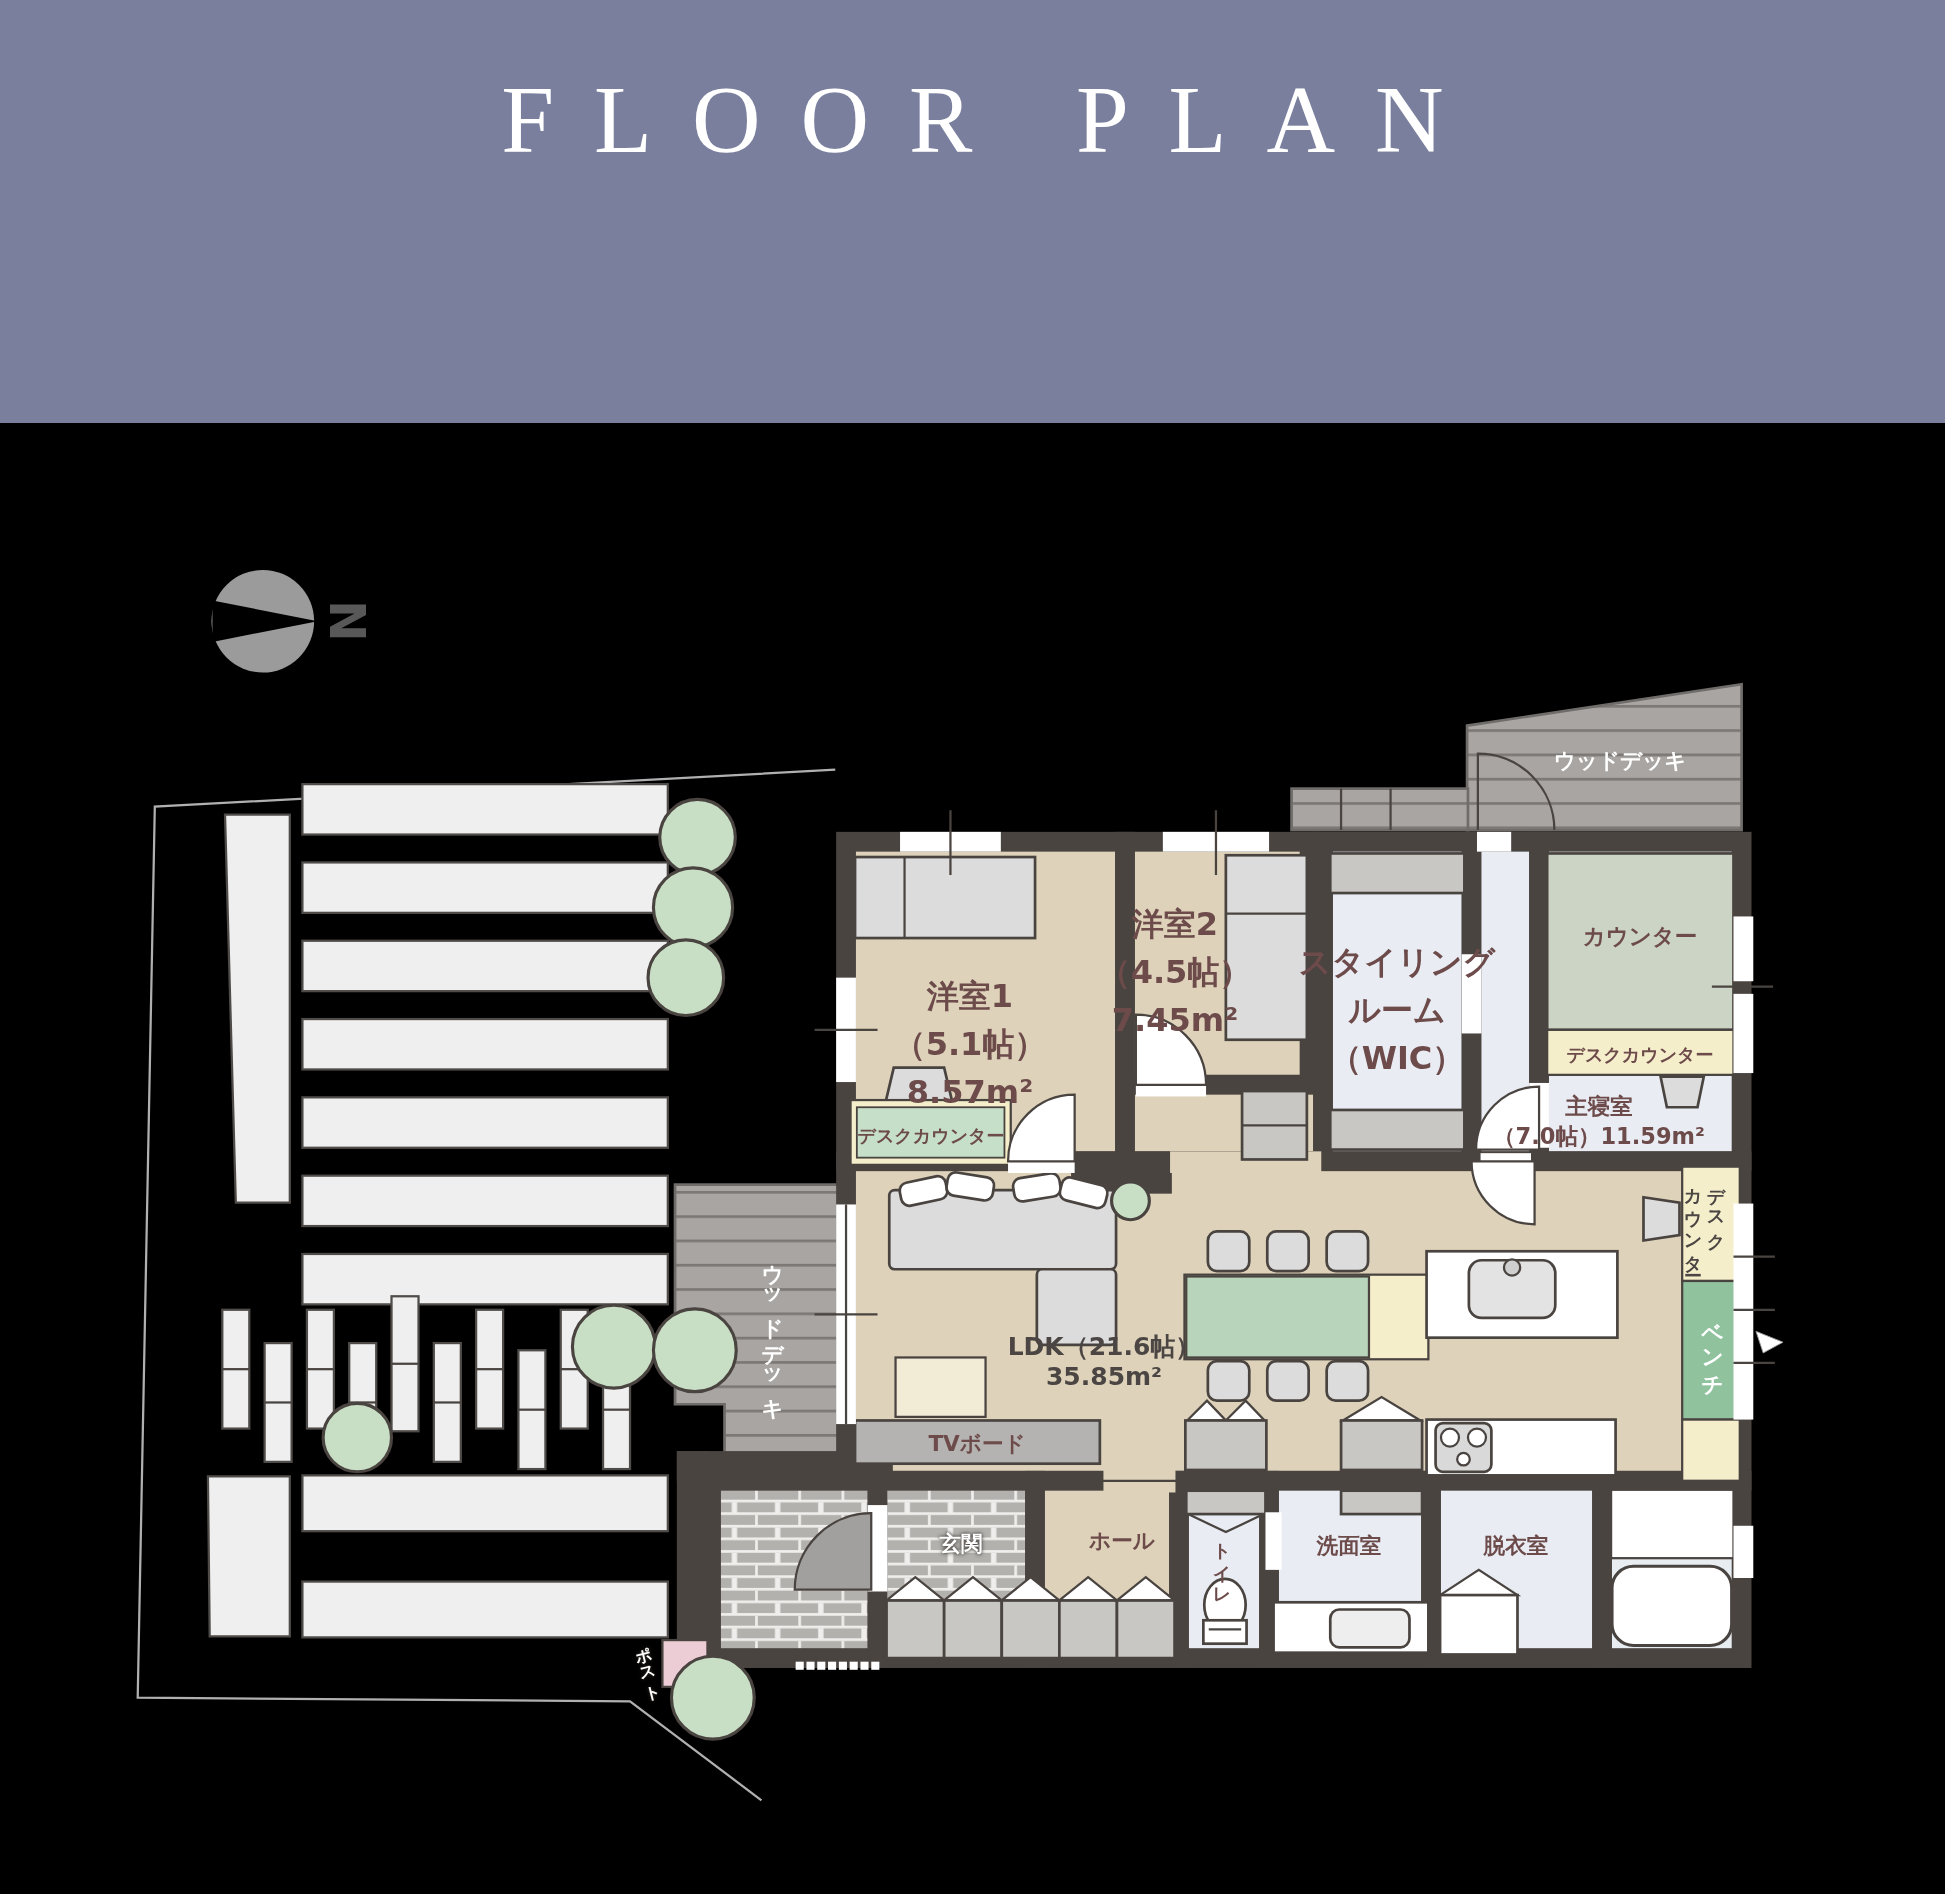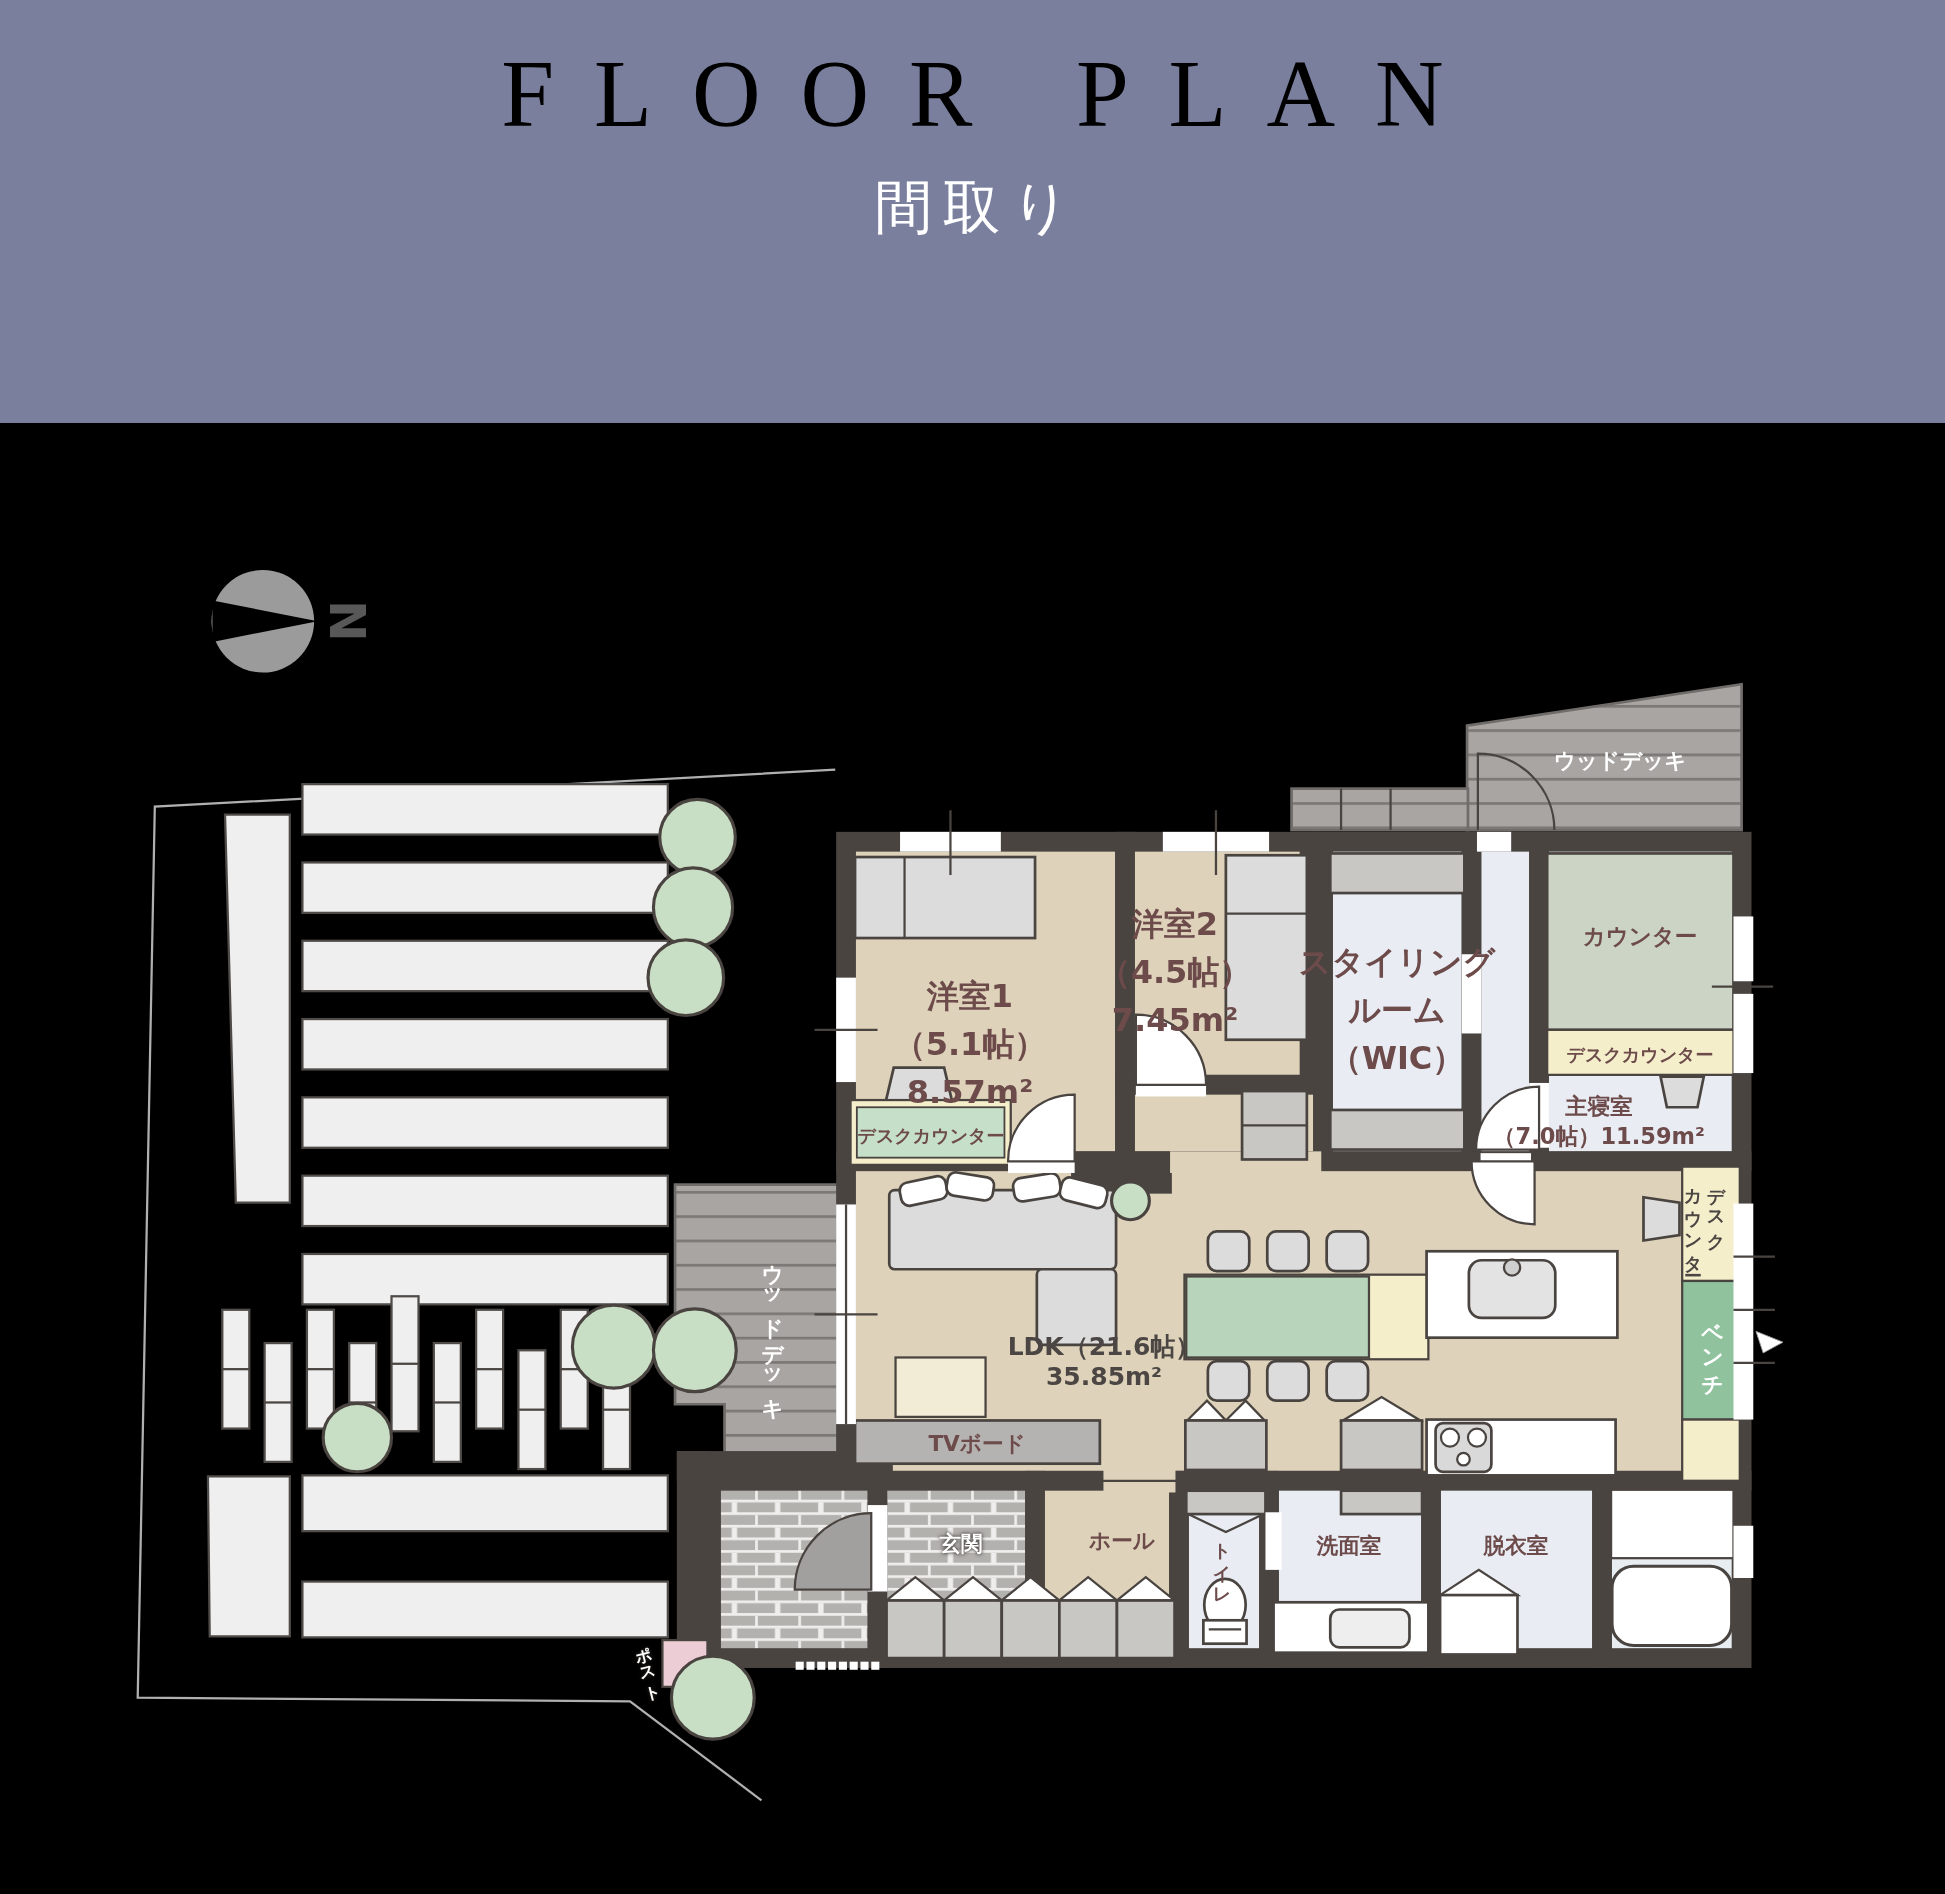--- a/index.html
+++ b/index.html
@@ -2,22 +2,22 @@
 <html style="--header_bg: #7a7f9e; --wall: #4a4441; --floor_beige: #ded3ba; --floor_light: #e9edf3; --tatami_green: #ccd5c5; --table_green: #b8d5bb; --bench_green: #90c29e; --counter_green: #c6dfc8; --cream: #f5eecb; --rug_cream: #f2ecd7; --furniture_gray: #dcdcdc; --closet_gray: #c9c7c4; --tv_gray: #b5b3b1; --deck_gray: #a8a5a2; --deck_line: #7b7875; --brick_gray: #b3b1ae; --stripe_white: #efefef; --tree_green: #c9dfc5; --label_maroon: #6d4b4b; --label_dark: #4b4643; --compass_gray: #9b9b9b; --pink: #eccdd5; --site_line: #b0b0b0;font-size:14.4px"><head>
 <meta charset="utf-8">
 <style>
   html,body{margin:0;padding:0;background:#000;}
   .screen{position:relative;width:1945px;height:1895px;background:#000;overflow:hidden;
           font-family:"DejaVu Sans","Liberation Sans",sans-serif;}
   svg.plan{position:absolute;left:0;top:0;}
 
   
   header{position:absolute;top:0;left:0;width:100%;height:423px;background:var(--header_bg);text-align:center;}
-  .title{margin:0;padding-top:39px;font-family:"Liberation Serif","DejaVu Serif",serif;font-weight:400;
-         font-size:95px;letter-spacing:.42em;text-indent:.42em;color:#000000;}
+  .title{margin:0;padding-top:65px;font-family:"Liberation Serif","DejaVu Serif",serif;font-weight:400;
+         font-size:95px;letter-spacing:.42em;text-indent:.42em;color:#ffffff;}
   .subtitle{margin-top:20px;font-family:"Liberation Serif","DejaVu Serif",serif;font-weight:500;
             font-size:58px;letter-spacing:.18em;text-indent:.18em;color:#fff;}
 
   
   .lbl{position:absolute;transform:translateX(-50%);text-align:center;white-space:nowrap;
        color:var(--label_maroon);font-size:32px;font-weight:600;line-height:1.5;}
   .vlbl{position:absolute;writing-mode:vertical-rl;text-orientation:upright;white-space:nowrap;
         color:var(--label_maroon);font-size:18px;font-weight:600;letter-spacing:.1em;}
   .dark{color:var(--label_dark);} .white{color:#fff;}
   .shadow{text-shadow:0 0 4.5px rgba(55,50,45,.95),0 0 1.8px rgba(55,50,45,.9);}
@@ -319,21 +319,20 @@
     <circle class="tree" cx="772" cy="1500" r="46"></circle>
     <circle class="tree" cx="397" cy="1597" r="38"></circle>
     <circle class="tree" cx="792" cy="1886" r="46"></circle>
   </g>
 
   <polygon class="cursor" points="1951,1479 1981,1491 1959,1503"></polygon>
 </svg>
 
 <header>
   <h1 class="title">FLOOR PLAN</h1>
-  <div class="subtitle">間取り</div>
 </header>
 
 <div class="nlabel" style="left:326px;top:592px">N</div>
 
 <div class="lbl" style="left:970px;top:972px">
   <div>洋室1</div>
   <div>（5.1帖）</div>
   <div>8.57m²</div>
 </div>
 <div class="lbl f20" style="left:931px;top:1122px">デスクカウンター</div>

